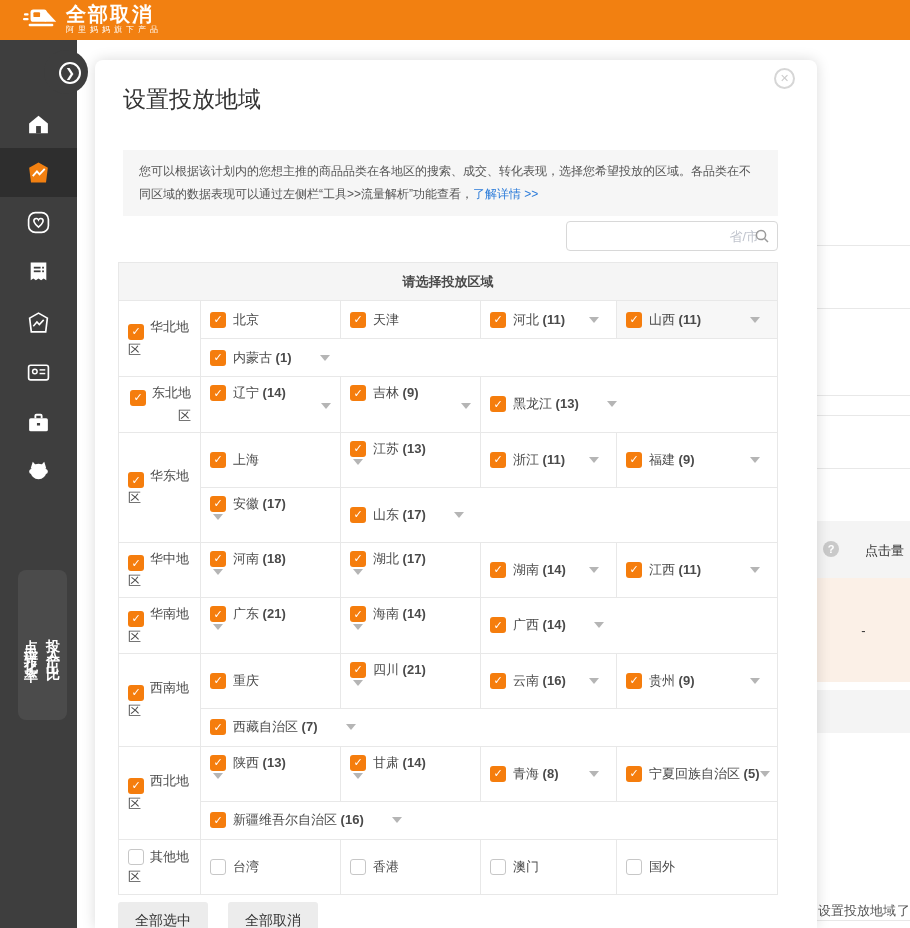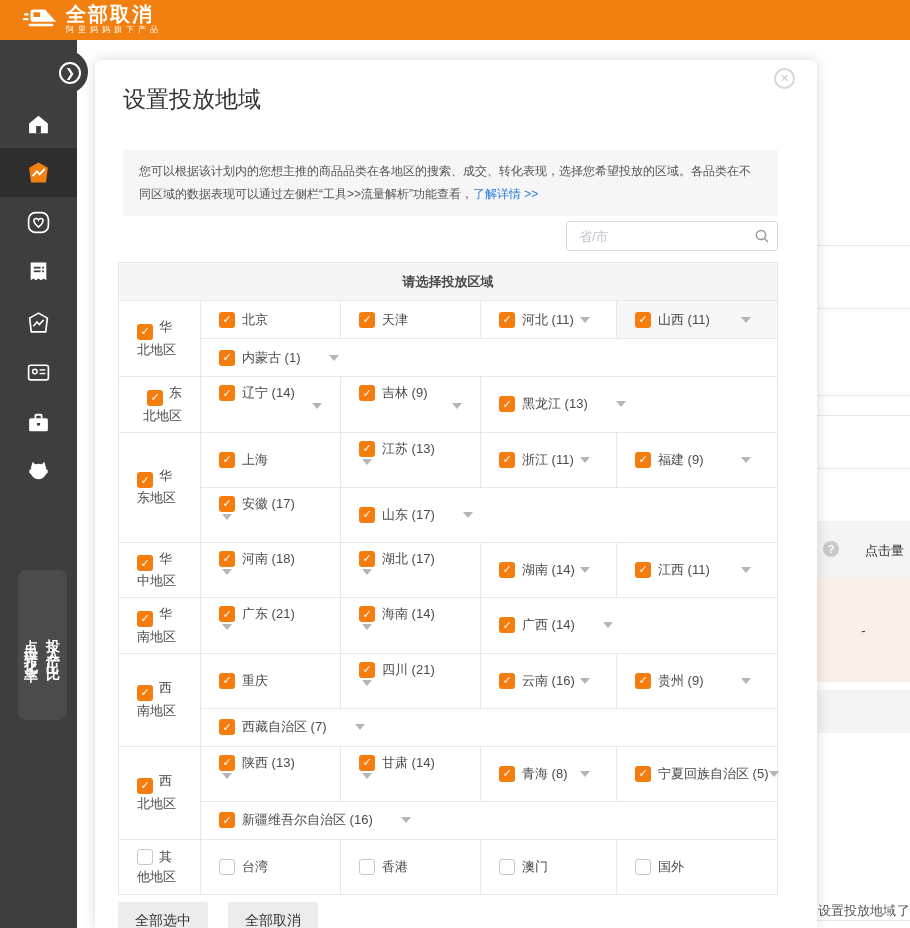--- a/index.html
+++ b/index.html
@@ -43,39 +43,39 @@
   .modal { position:absolute; left:95px; top:60px; width:722px; height:868px; background:#fff;
     border-radius:8px 8px 0 0; box-shadow:0 0 14px rgba(0,0,0,.15); z-index:20; }
   .modal-title { position:absolute; left:28px; top:24px; font-size:23px; color:#333; }
   .close-btn { position:absolute; right:22px; top:8px; width:21px; height:21px; border:2px solid #d6d6d6; border-radius:50%;
     color:#ccc; display:flex; align-items:center; justify-content:center; font-size:11px; cursor:pointer; }
   .close-btn::after { content:"✕"; }
   .info-box { position:absolute; left:28px; top:90px; width:655px; background:#f6f6f6; padding:10px 16px;
     font-size:12px; color:#555; line-height:23px; }
   .info-link { color:#2b7bd9; cursor:pointer;margin-top:24px; }
   .search-wrap { position:absolute; left:471px; top:161px; width:212px; height:30px; }
-  .search-wrap input { width:100%; height:100%; border:1px solid #d8d8d8; border-radius:4px; padding:0 36px 0 12px;
-    font-size:13px; color:#333; outline:none; font-family:inherit; }
+  .search-wrap input { width:100%; height:100%; border:1px solid #d8d8d8; border-radius:4px; padding:0 18px 0 12px;
+    font-size:13px; color:#333; outline:none; font-family:inherit;text-align:right; }
   .search-wrap input::placeholder { color:#bfc3cc; }
   .search-icon { position:absolute; right:8px; top:7px; width:16px; height:16px; }
 
   
   .region-table { position:absolute; left:23px; top:202px; width:659px; border-collapse:collapse; table-layout:fixed; }
-  .region-table td { border:1px solid #e8e8e8; font-size:13px; color:#4a4a4a; padding:6px 18px; vertical-align:middle; }
+  .region-table td { border:1px solid #e8e8e8; font-size:13px; color:#4a4a4a; padding:6px 9px; vertical-align:middle; }
   .thead-cell { background:#f5f5f5; text-align:center; font-weight:bold; font-size:14px; color:#333; height:38px; }
   .cb { width:16px; height:16px; border-radius:3px; display:inline-flex; align-items:center; justify-content:center;
     flex:none; cursor:pointer; }
   .cb.checked { background:#f57d0d; }
   .cb.checked::after { content:"✓"; color:#fff; font-size:11px; font-weight:bold; line-height:1; }
   .cb.unchecked { background:#fff; border:1px solid #c7c7c7; }
   .region-cell { line-height:20px; }
   .region-cell .cb { vertical-align:-4px; margin-right:6px; }
   .cell-flex { display:flex; align-items:center; }
   .cell-label { margin-left:7px; white-space:nowrap; }
-  .cell-label b { font-weight:normal; }
+  .cell-label b { font-weight:bold; }
   .arrow-down-icon { width:0; height:0; border-left:5px solid transparent; border-right:5px solid transparent;
     border-top:6px solid #b5b5b5; flex:none; cursor:pointer; }
   .push-right { margin-left:auto; margin-right:8px; }
   .gap-left { margin-left:28px; }
   .arrow-row { margin-top:7px; padding-left:3px; }
   .hl { background:#f7f7f7; }
   .modal-actions { position:absolute; left:23px; top:842px; display:flex; gap:20px; }
   .action-btn { background:#ececec; border:none; font-size:14px; color:#333; padding:10px 17px; border-radius:3px;
     cursor:pointer; font-family:inherit; }
 

